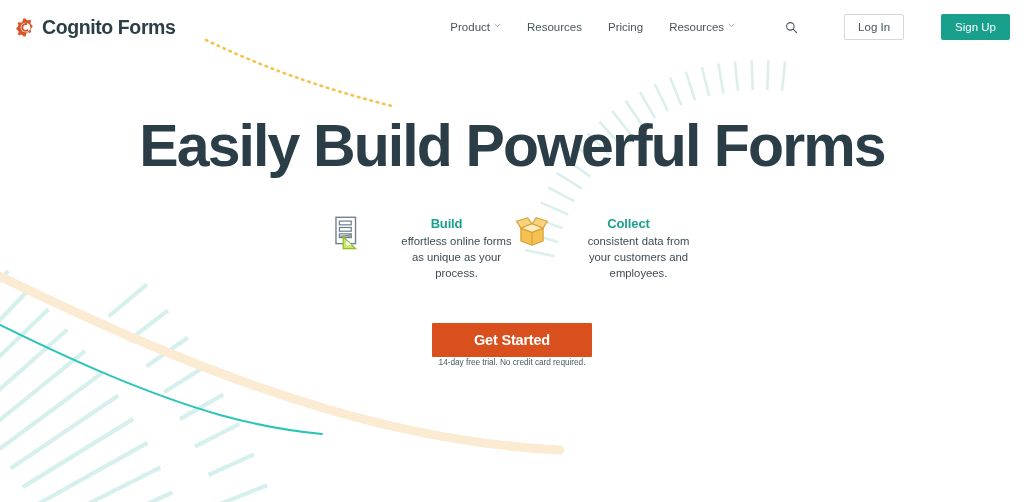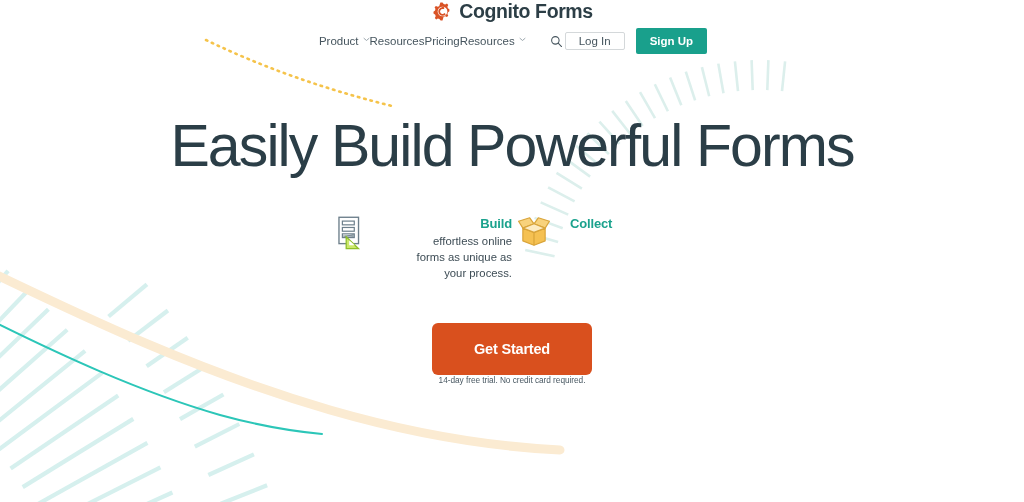--- a/index.html
+++ b/index.html
@@ -29,21 +29,20 @@
   }
 
   
   #site-header {
     position: relative;
     z-index: 10;
     height: 54px;
     display: flex;
     align-items: center;
     padding: 0 14px 0 16px;
-    flex-direction: column;
   }
 
   .brand {
     display: flex;
     align-items: center;
     gap: 7px;
     text-decoration: none;
   }
   .brand-mark { width: 19px; height: 19px; display: block; flex: none; }
   .brand-name {
@@ -52,20 +51,21 @@
     letter-spacing: -0.4px;
     color: #2c3e46;
     white-space: nowrap;
   }
 
   .nav-spacer { flex: 1 1 auto; }
 
   nav.main-nav {
     display: flex;
     align-items: center;
+    gap: 26px;
   }
   .nav-link {
     display: inline-flex;
     align-items: center;
     gap: 4px;
     font-size: 11.5px;
     color: #46555e;
     text-decoration: none;
     white-space: nowrap;
   }
@@ -80,78 +80,79 @@
   .search-btn {
     margin-left: 22px;
     background: none;
     border: none;
     cursor: pointer;
     padding: 2px;
     line-height: 0;
   }
 
   .btn-login {
+    margin-left: 18px;
     display: inline-flex;
     align-items: center;
     justify-content: center;
-    height: 18px;
+    height: 26px;
     padding: 0 13px;
     font-size: 11.5px;
     color: #46555e;
     background: #ffffff;
     border: 1px solid #d4d8da;
     border-radius: 2px;
     text-decoration: none;
     white-space: nowrap;
   }
   .btn-signup {
     margin-left: 11px;
     display: inline-flex;
     align-items: center;
     justify-content: center;
     height: 26px;
     padding: 0 14px;
     font-size: 11.5px;
-    font-weight: bold;
+    font-weight: normal;
     color: #ffffff;
     background: #19a08c;
     border: none;
     border-radius: 2px;
     text-decoration: none;
     white-space: nowrap;
   }
 
   
   #hero {
     position: relative;
     z-index: 5;
     text-align: center;
     padding-top: 62px;
   }
 
   #hero-title {
     font-size: 59px;
     line-height: 1.02;
-    font-weight: normal;
+    font-weight: bold;
     letter-spacing: -1.9px;
     color: #2b3e47;
   }
 
   #features {
     margin-top: 39px;
     display: flex;
     justify-content: center;
     gap: 0;
   }
   .feature {
     display: flex;
     align-items: flex-start;
-    gap: 18px;
+    gap: 11px;
     width: 182px;
-    text-align: right;
+    text-align: center;
   }
   .feature + .feature { margin-left: 0; }
   .feature-icon { flex: none; width: 40px; height: 40px; line-height: 0; }
   .feature-body { padding-top: 1px; }
   .feature-title {
     font-size: 13px;
     font-weight: bold;
     color: #1ba28d;
     letter-spacing: -0.15px;
     margin-bottom: 2px;
@@ -162,28 +163,28 @@
     color: #3d4c55;
     margin-left: 20px;
   }
 
   #cta-wrap { margin-top: 42px; }
   #cta-button {
     display: inline-flex;
     align-items: center;
     justify-content: center;
     width: 160px;
-    height: 52px;
+    height: 34px;
     background: #d9501e;
     color: #ffffff;
     font-size: 14.5px;
     font-weight: bold;
     letter-spacing: -0.2px;
     border: none;
-    border-radius: 6px;
+    border-radius: 1px;
     text-decoration: none;
     cursor: pointer;
     font-family: "Liberation Sans", sans-serif;
   }
   #cta-note {
     font-size: 8.3px;
     color: #4a5963;
     letter-spacing: -0.05px;
   }
 </style>
@@ -371,20 +372,21 @@
         <svg viewBox="0 0 42 38" width="36" height="33">
           <path d="M8 15 L21 20 L34 15 L34 30 L21 35 L8 30 Z" fill="#F5C152" stroke="#D9A43A" stroke-width="1.4" stroke-linejoin="round"></path>
           <path d="M21 20 L21 35" fill="none" stroke="#D9A43A" stroke-width="1.4"></path>
           <path d="M8 15 L3 7 L16 3 L21 10 Z" fill="#F8D27C" stroke="#D9A43A" stroke-width="1.4" stroke-linejoin="round"></path>
           <path d="M34 15 L39 7 L26 3 L21 10 Z" fill="#F8D27C" stroke="#D9A43A" stroke-width="1.4" stroke-linejoin="round"></path>
           <path d="M8 15 L21 10 L34 15 L21 20 Z" fill="#FDEBC2" stroke="#D9A43A" stroke-width="1.4" stroke-linejoin="round"></path>
         </svg>
       </span>
       <div class="feature-body">
         <div class="feature-title">Collect</div>
+        <div class="feature-text">consistent data from your customers and employees.</div>
       </div>
     </div>
 
 
   </section>
 
   <div id="cta-wrap">
     <a id="cta-button" href="#">Get Started</a>
     <div id="cta-note">14-day free trial. No credit card required.</div>
   </div>

